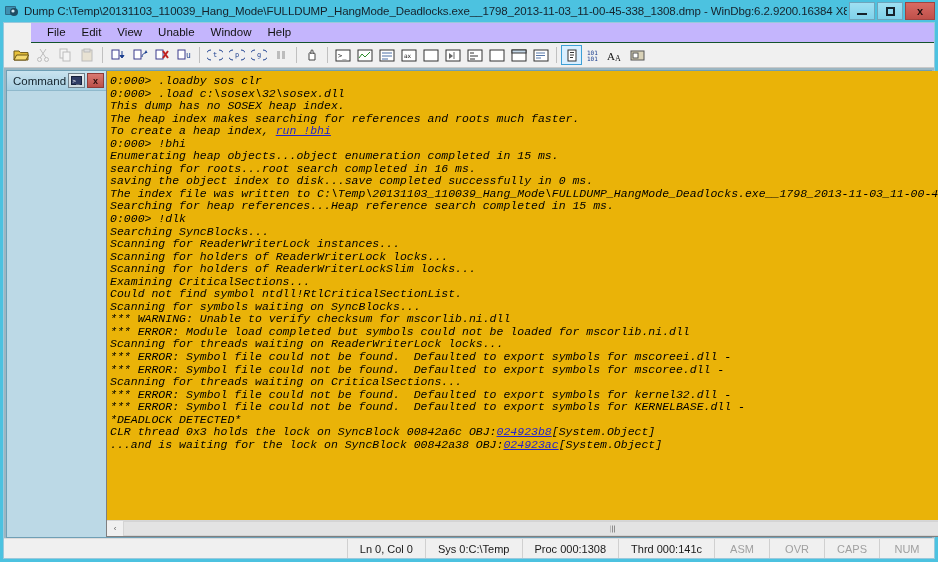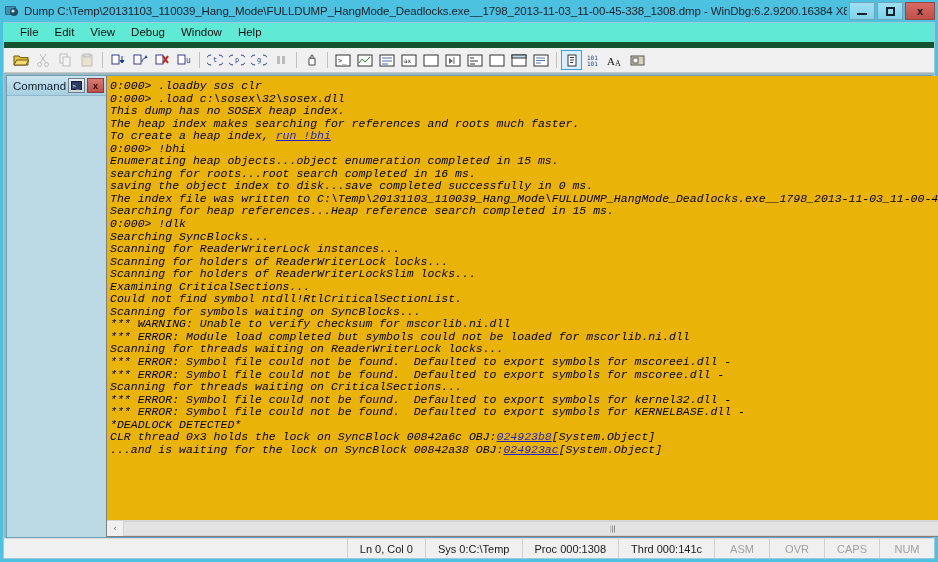--- a/index.html
+++ b/index.html
@@ -85,26 +85,27 @@
     border: 1px solid #9ac9dc;
     display: flex;
     flex-direction: column;
     min-height: 0;
     box-sizing: border-box;
   }
 
   
   .menubar {
     height: 19px;
-    background: #5eead4;
+    background: #c4b5fd;
     display: flex;
     align-items: center;
     padding-left: 8px;
     flex: 0 0 auto;
-    border-bottom: 6px solid #14532d;
+    border-bottom: 1px solid #14532d;
+    margin-left: 27px;
   }
   .menu-item {
     font-size: 11.5px;
     color: #111;
     padding: 1px 8px 2px 8px;
     white-space: nowrap;
   }
 
   
   .toolbar {
@@ -384,21 +385,21 @@
       <span class="winbtn close">x</span>
     </span>
   </div>
 
   <div class="client">
 
     <div class="menubar">
       <span class="menu-item">File</span>
       <span class="menu-item">Edit</span>
       <span class="menu-item">View</span>
-      <span class="menu-item">Debug</span>
+      <span class="menu-item">Unable</span>
       <span class="menu-item">Window</span>
       <span class="menu-item">Help</span>
     </div>
 
     <div class="toolbar">
       <span class="tb">
         <svg width="16" height="14" viewBox="0 0 16 14">
             <path d="M1 3h5l1.4 1.6H15V12H1z" fill="#e8c23c" stroke="#6d5714"></path>
             <path d="M1 12l2.6-5h12L13 12z" fill="#f5da70" stroke="#6d5714"></path>
           </svg>

